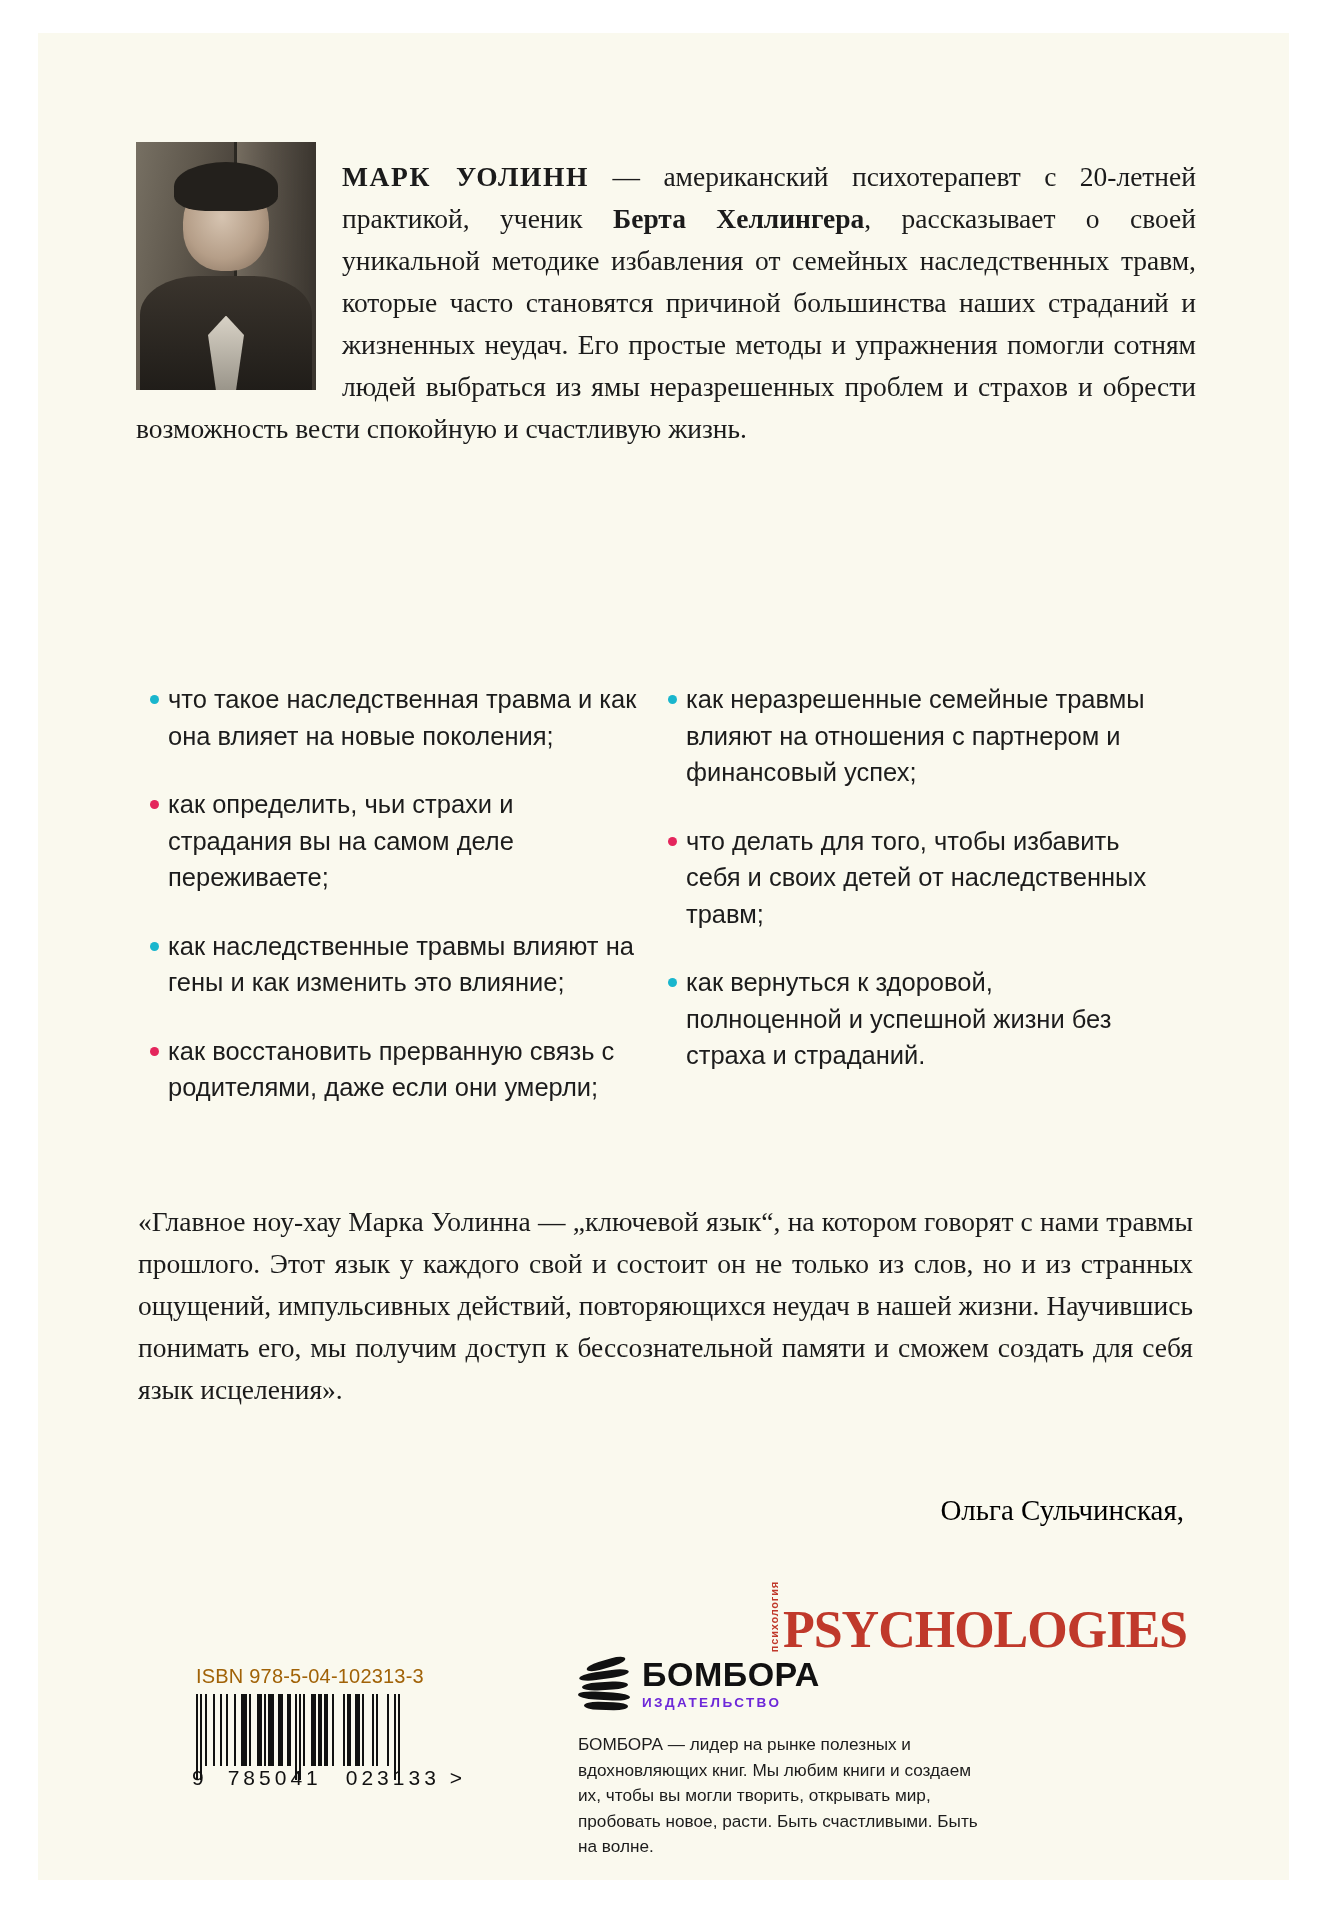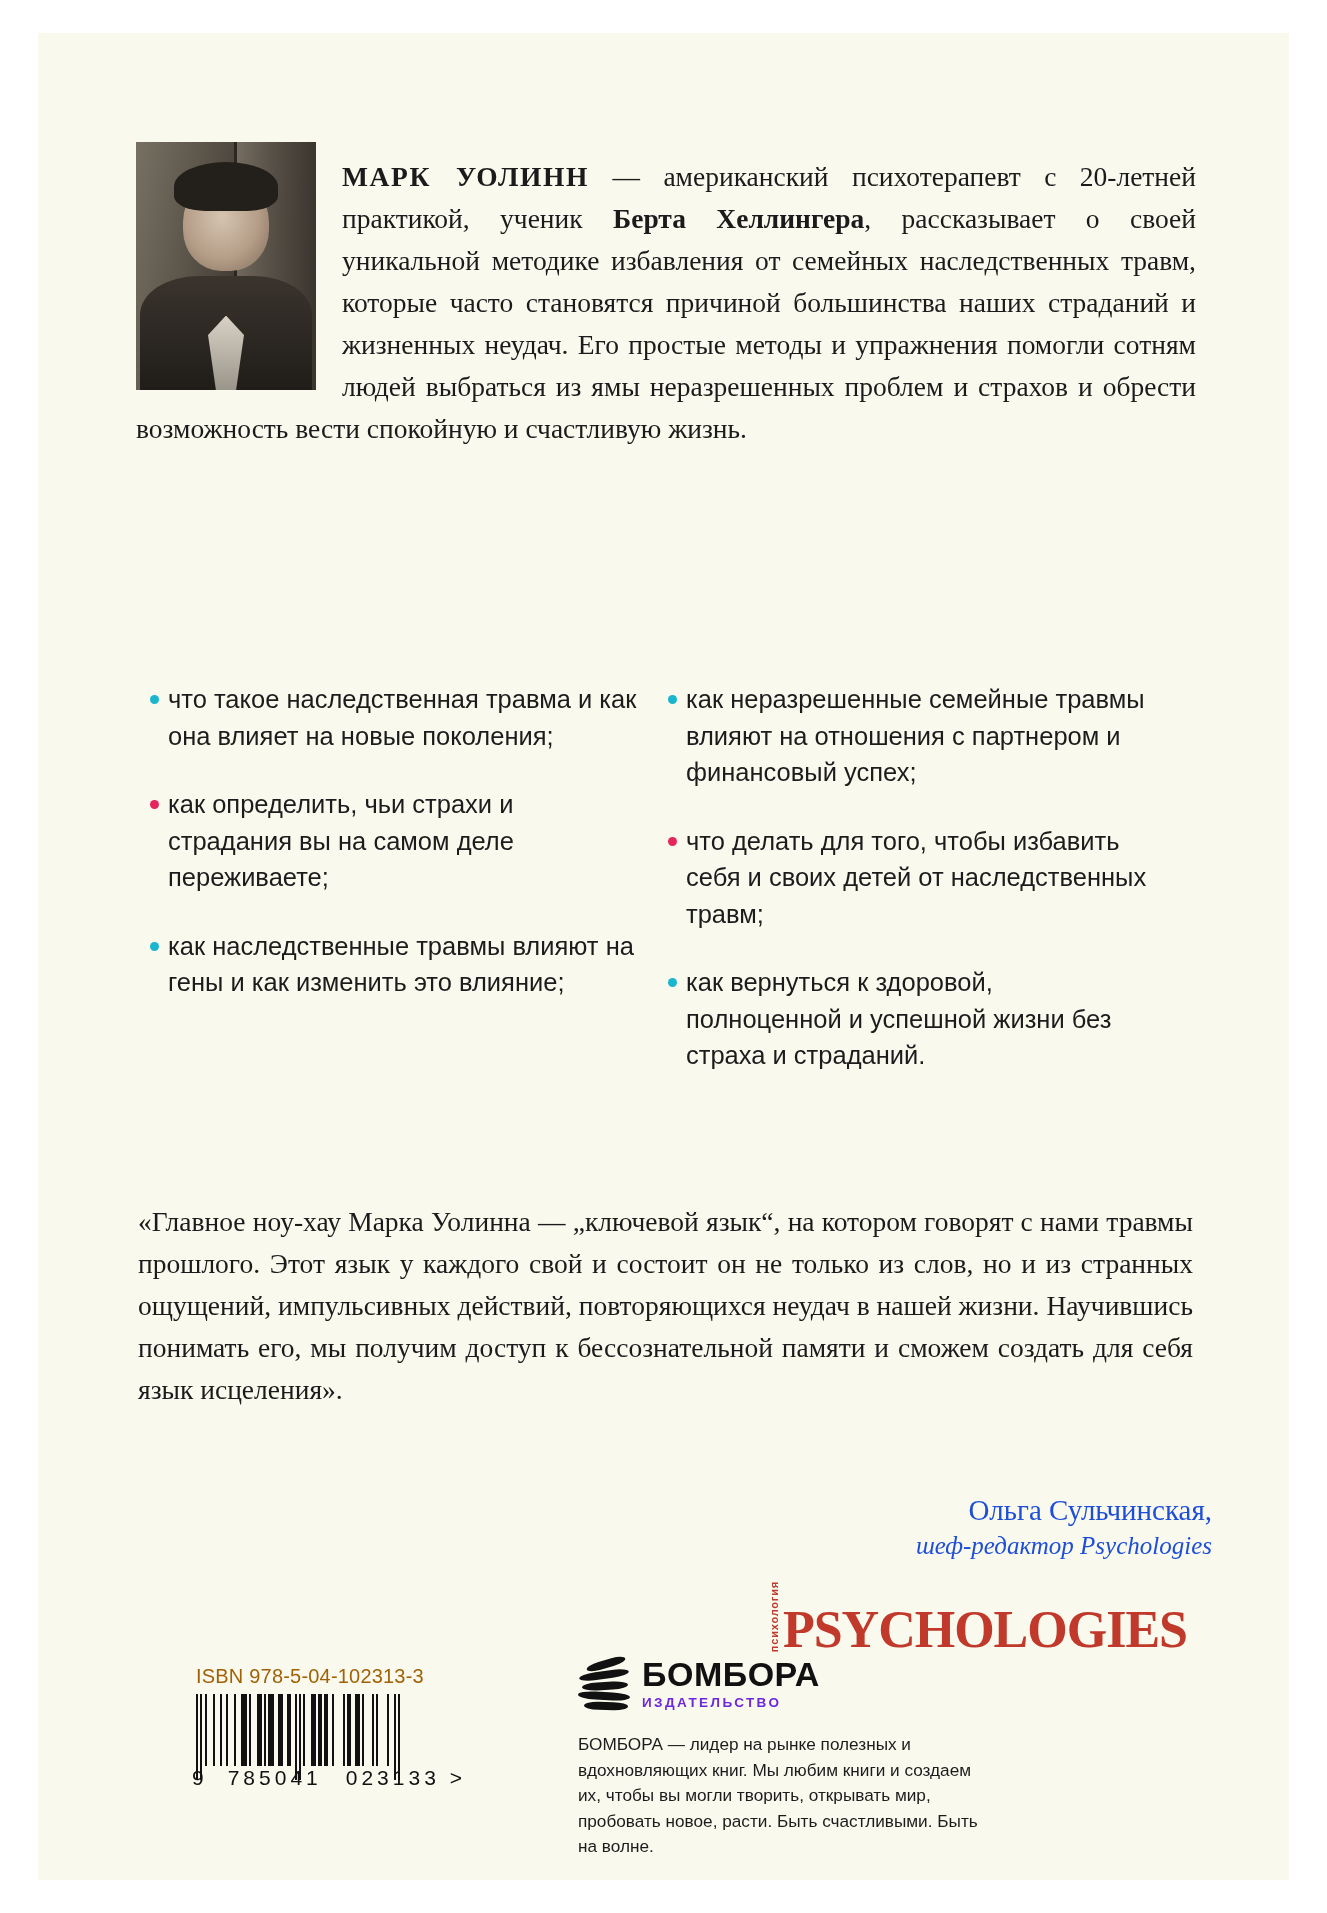--- a/index.html
+++ b/index.html
@@ -121,25 +121,25 @@
     left:100px; top:1168px;
     width:1055px;
     font-family:"Liberation Serif", serif;
     font-size:27.5px;
     line-height:42px;
     color:#1b1b1b;
     text-align:justify;
   }
   .attrib{
     position:absolute;
-    left:112px; top:1458px;
+    left:84px; top:1458px;
     width:1062px;
     text-align:right;
     font-family:"Liberation Serif", serif;
-    color:#1d4ed8;
+    color:#000000;
   }
   .attrib .name{ font-size:29px; line-height:38px; }
   .attrib .role{ font-size:25px; font-style:italic; line-height:34px; }
 
   
   .psy{
     position:absolute;
     right:102px; top:1548px;
     display:flex;
     align-items:flex-end;
@@ -273,20 +273,24 @@
         <span class="btxt">что такое наследственная травма и как она влияет на новые поколения;</span>
       </div>
       <div class="bullet">
         <span class="dot pink"></span>
         <span class="btxt">как определить, чьи страхи и страдания вы на самом деле переживаете;</span>
       </div>
       <div class="bullet">
         <span class="dot teal"></span>
         <span class="btxt">как наследственные травмы влияют на гены и как изменить это влияние;</span>
       </div>
+      <div class="bullet">
+        <span class="dot pink"></span>
+        <span class="btxt">как восстановить прерванную связь с родителями, даже если они умерли;</span>
+      </div>
     </div>
 
     <div class="col right">
       <div class="bullet">
         <span class="dot teal"></span>
         <span class="btxt">как неразрешенные семейные травмы влияют на отношения с партнером и финансовый успех;</span>
       </div>
       <div class="bullet">
         <span class="dot pink"></span>
         <span class="btxt">что делать для того, чтобы избавить себя и своих детей от наследственных травм;</span>
@@ -296,21 +300,20 @@
         <span class="btxt">как вернуться к здоровой, полноценной и успешной жизни без страха и страданий.</span>
       </div>
     </div>
 
   </div>
 
   <div class="quote">«Главное ноу-хау Марка Уолинна — „ключевой язык“, на котором говорят с нами травмы прошлого. Этот язык у каждого свой и состоит он не только из слов, но и из странных ощущений, импульсивных действий, повторяющихся неудач в нашей жизни. Научившись понимать его, мы получим доступ к бессознательной памяти и сможем создать для себя язык исцеления».</div>
 
   <div class="attrib">
     <div class="name">Ольга Сульчинская,</div>
-    <div class="role">шеф-редактор Psychologies</div>
   </div>
 
   <div class="psy">
     <div class="vert">психология</div>
     <div class="word">PSYCHOLOGIES</div>
   </div>
 
   <div class="barcode-block">
     <div class="isbn">ISBN 978-5-04-102313-3</div>
     <div class="bars" id="bars">

